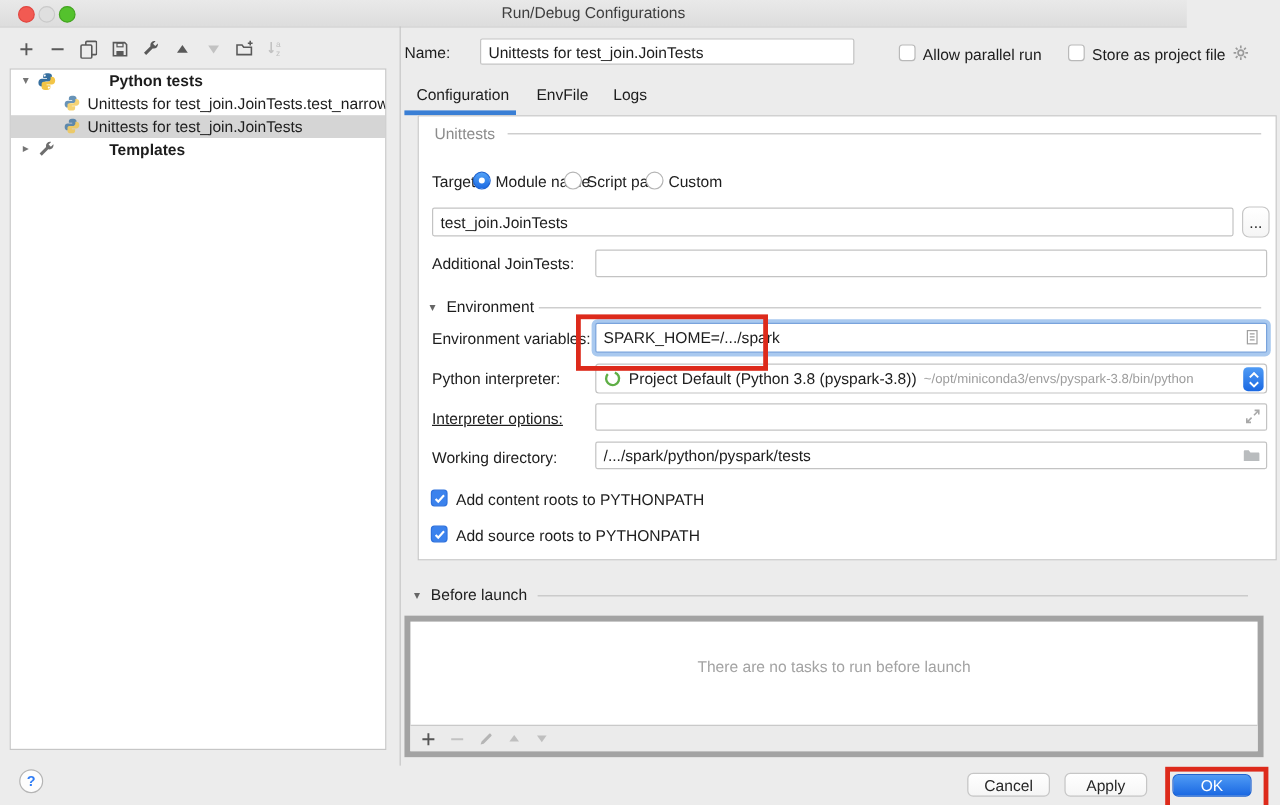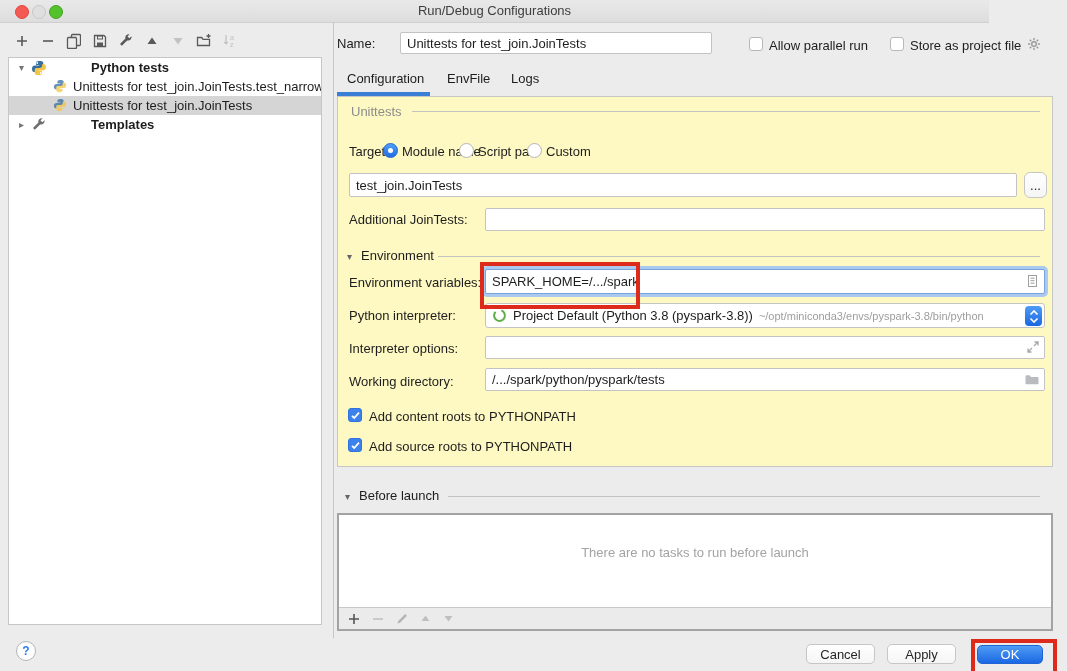--- a/index.html
+++ b/index.html
@@ -44,34 +44,34 @@
   .cb.on{background:#3b82ed;border:1px solid #2f72dd;display:flex;align-items:center;justify-content:center;}
   .radio{position:absolute;width:15px;height:15px;border-radius:50%;box-sizing:border-box;}
   .radio.off{background:#fff;border:1px solid #b5b5b5;}
   .radio.on{background:linear-gradient(#50a0f6,#1e6ce4);border:1px solid #1f64d2;
     display:flex;align-items:center;justify-content:center;}
   .radio.on .dot{width:5px;height:5px;border-radius:50%;background:#fff;}
   
   .tab{position:absolute;top:71px;font-size:13px;color:#1d1d1d;}
   .tabline{position:absolute;left:337px;top:92px;width:93px;height:4px;background:#3a7fd5;}
   
-  .pane{position:absolute;left:337px;top:96px;width:716px;height:371px;background:#fef9c3;
+  .pane{position:absolute;left:348px;top:96px;width:716px;height:371px;background:#ffffff;
     border:1px solid #c6c6c6;box-sizing:border-box;}
   .hline{position:absolute;height:1px;background:#c3c3c3;}
   .sect-tri{position:absolute;color:#666;font-size:10px;}
   .field-icon{position:absolute;display:flex;align-items:center;justify-content:center;}
   .stepper{position:absolute;right:2px;top:2px;width:17px;height:20px;border-radius:4px;
     background:linear-gradient(#4f9bf5,#1a68e2);display:flex;align-items:center;justify-content:center;}
   .select{position:absolute;background:#fff;border:1px solid #c3c3c3;border-radius:3px;
     box-sizing:border-box;display:flex;align-items:center;font-size:13px;color:#1d1d1d;
     padding:0 6px;white-space:nowrap;overflow:hidden;}
   .select .path{margin-left:6px;font-size:11px;color:#9d9d9d;}
   
   .blbox{position:absolute;left:337px;top:513px;width:716px;height:118px;background:#fff;
-    border:2px solid #a3a3a3;box-sizing:border-box;}
+    border:5px solid #a3a3a3;box-sizing:border-box;}
   .blstrip{position:absolute;left:0;bottom:0;width:100%;height:22px;background:#ebebeb;
     border-top:1px solid #c9c9c9;display:flex;align-items:center;gap:10px;padding-left:8px;box-sizing:border-box;}
   .empty-msg{position:absolute;left:0;top:30px;width:100%;text-align:center;font-size:13px;color:#a3a3a3;}
   
   .redbox{position:absolute;border:4px solid #dd2a1b;pointer-events:none;z-index:50;}
   .help{position:absolute;left:16px;top:641px;width:20px;height:20px;border-radius:50%;
     background:#fdfdfd;border:1px solid #b5b5b5;box-sizing:border-box;display:flex;
     align-items:center;justify-content:center;font-size:12px;font-weight:bold;color:#2f7cf6;}
   svg{display:block;}
 </style>
@@ -248,21 +248,21 @@
       <span>Project Default (Python 3.8 (pyspark-3.8))</span>
       <span class="path">~/opt/miniconda3/envs/pyspark-3.8/bin/python</span>
       <span class="stepper">
         <svg width="12" height="17">
             <path d="M2.5 6.5L6 3l3.5 3.5" stroke="#fff" stroke-width="1.6" fill="none"></path>
             <path d="M2.5 10.5L6 14l3.5-3.5" stroke="#fff" stroke-width="1.6" fill="none"></path>
           </svg>
       </span>
     </div>
 
-    <span class="lbl" style="left:11px;top:244px;">Interpreter options:</span>
+    <span class="lbl" style="left:11px;top:244px;text-decoration:underline;">Interpreter options:</span>
     <input class="inp" style="left: 147px; top: 239px; width: 560px; height: 23px;" value="">
     <span class="field-icon" style="left:688px;top:243px;">
       <svg width="14" height="14">
           <g stroke="#a8a8a8" stroke-width="1.3" fill="none">
             <path d="M8.5 2H12v3.5M12 2L8 6"></path>
             <path d="M5.5 12H2V8.5M2 12l4-4"></path>
           </g>
         </svg>
     </span>
 

